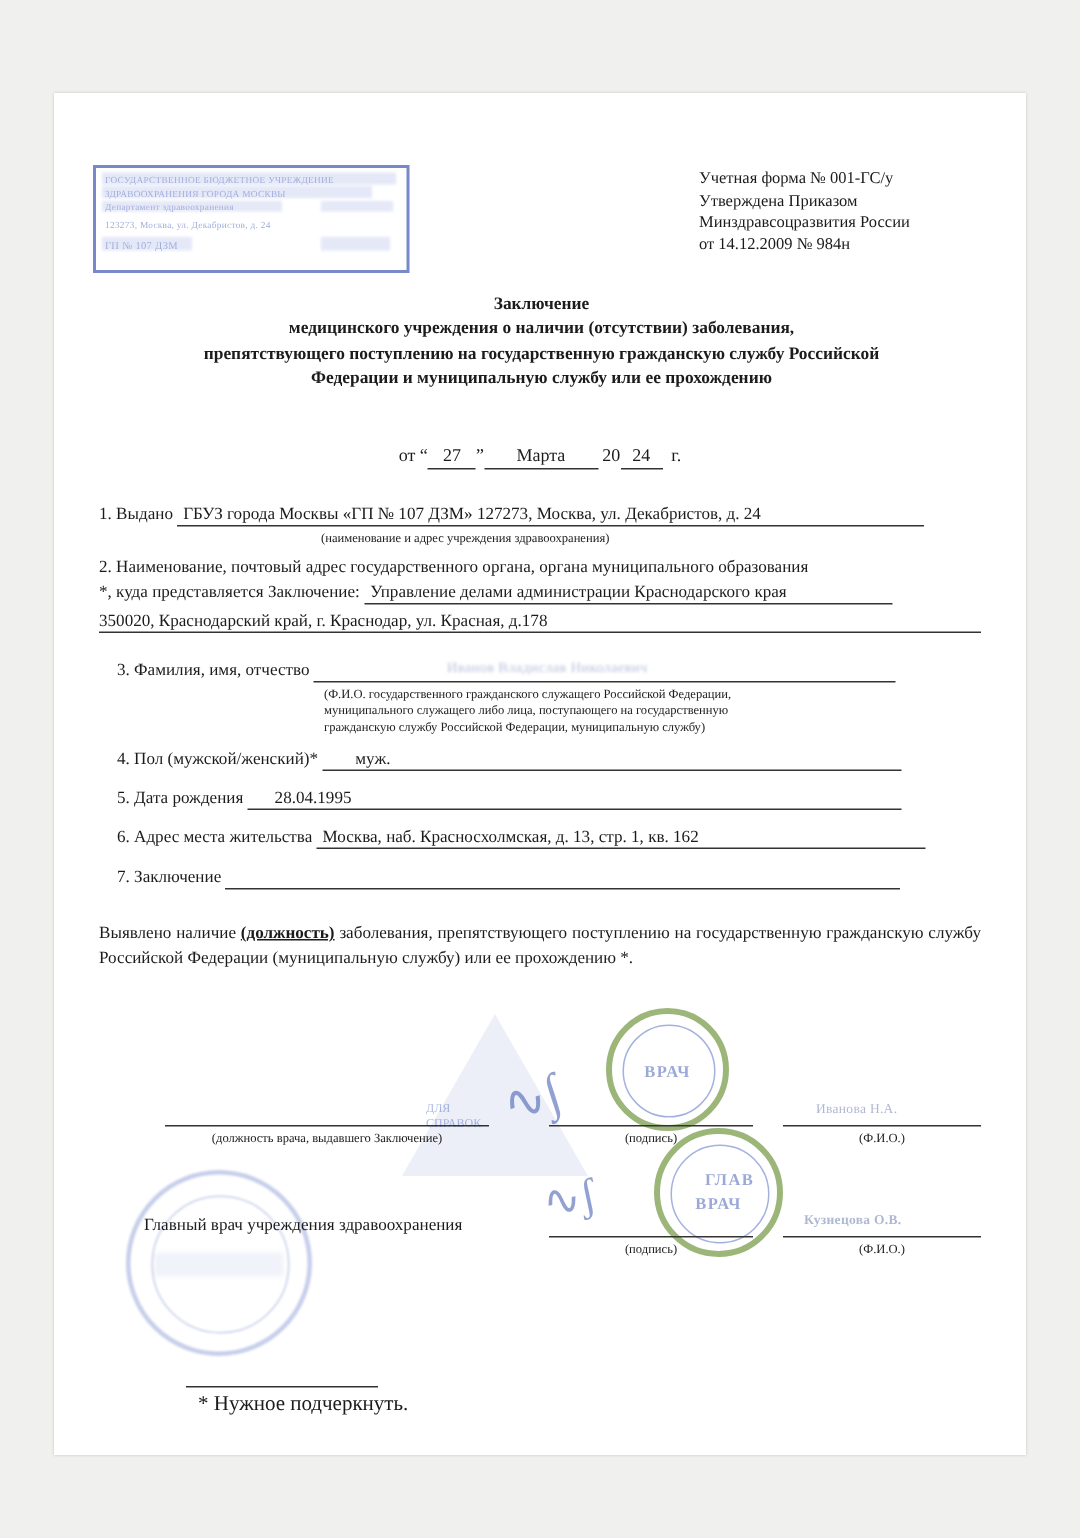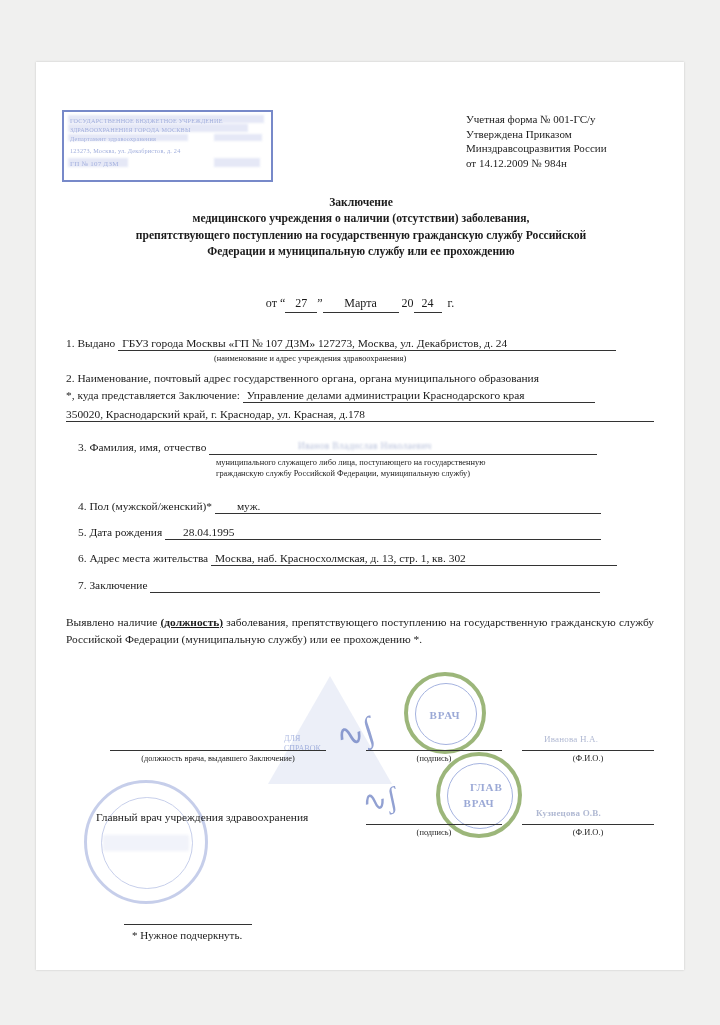--- a/index.html
+++ b/index.html
@@ -171,21 +171,21 @@
     position: absolute;
     left: 88px;
     top: 862px;
     width: 128px;
     border-bottom: 1px solid #333;
   }
   .footnote {
     position: absolute;
     left: 96px;
     top: 866px;
-    font-size: 11px;
+    font-size: 14px;
   }
 
   
   .blurred-name {
     position: absolute;
     color: #7b8bbb;
     font-size: 9.5px;
     opacity: 0.55;
     filter: blur(1.2px);
     letter-spacing: 0.3px;
@@ -327,37 +327,38 @@
       <div class="row" style="top:345px;">
         <span class="fill" style="width:588px; padding-left:0;">350020, Краснодарский край, г. Краснодар, ул. Красная, д.178</span>
       </div>
 
       <div class="row" style="top:378px; left:42px;">
         <span>3. Фамилия, имя, отчество</span>
         <span class="fill-empty" style="width:388px; height:13px;"></span>
       </div>
       <div class="blurred-name" style="left:262px; top:378px;">Иванов Владислав Николаевич</div>
       <div class="caption" style="left:180px; top:396px; width:400px;">
+        <div>(Ф.И.О. государственного гражданского служащего Российской Федерации,</div>
         <div>муниципального служащего либо лица, поступающего на государственную</div>
         <div>гражданскую службу Российской Федерации, муниципальную службу)</div>
       </div>
 
       <div class="row" style="top:437px; left:42px;">
         <span>4. Пол (мужской/женский)*</span>
         <span class="fill" style="width:386px; padding-left:22px;">муж.</span>
       </div>
 
       <div class="row" style="top:463px; left:42px;">
         <span>5. Дата рождения</span>
         <span class="fill" style="width:436px; padding-left:18px;">28.04.1995</span>
       </div>
 
       <div class="row" style="top:489px; left:42px;">
         <span>6. Адрес места жительства</span>
-        <span class="fill" style="width:406px;">Москва, наб. Красносхолмская, д. 13, стр. 1, кв. 302</span>
+        <span class="fill" style="width:406px;">Москва, наб. Красносхолмская, д. 13, стр. 1, кв. 162</span>
       </div>
 
       <div class="row" style="top:515px; left:42px;">
         <span>7. Заключение</span>
         <span class="fill-empty" style="width:450px; height:15px; position:relative;"></span>
       </div>
 
       <div class="para">
         <span>Выявлено   наличие</span>
         <span class="bold u-line">(должность)</span>

